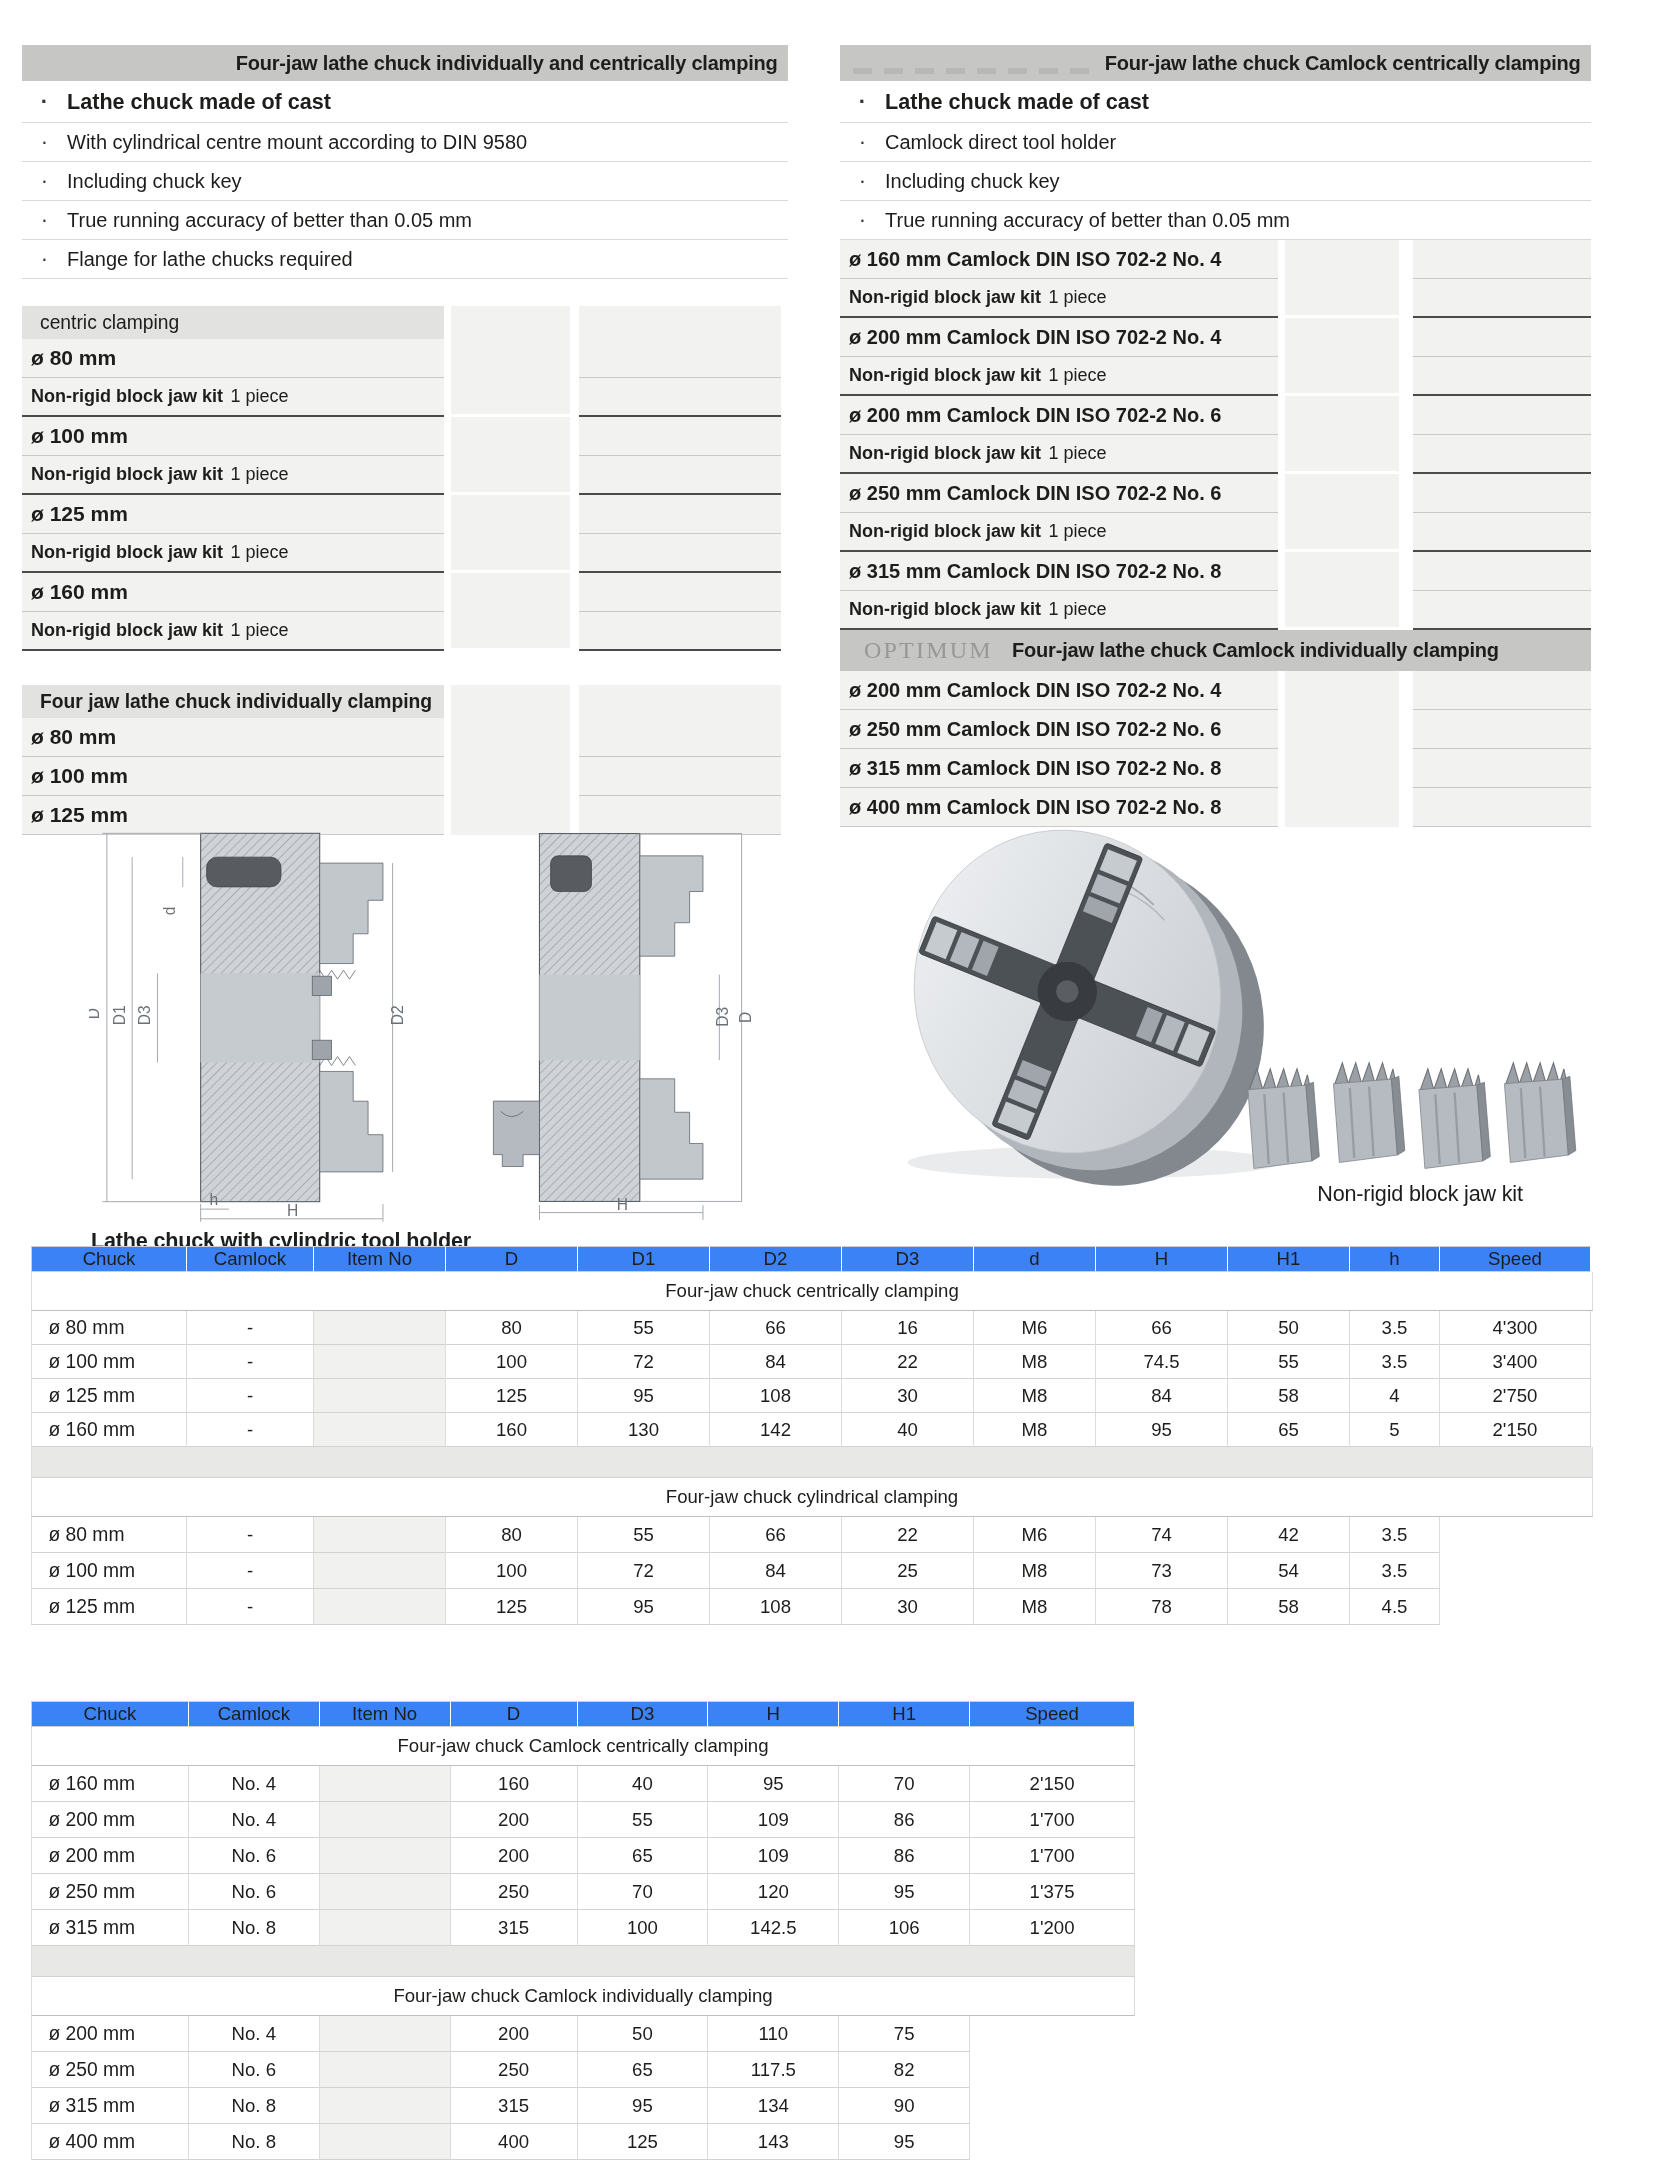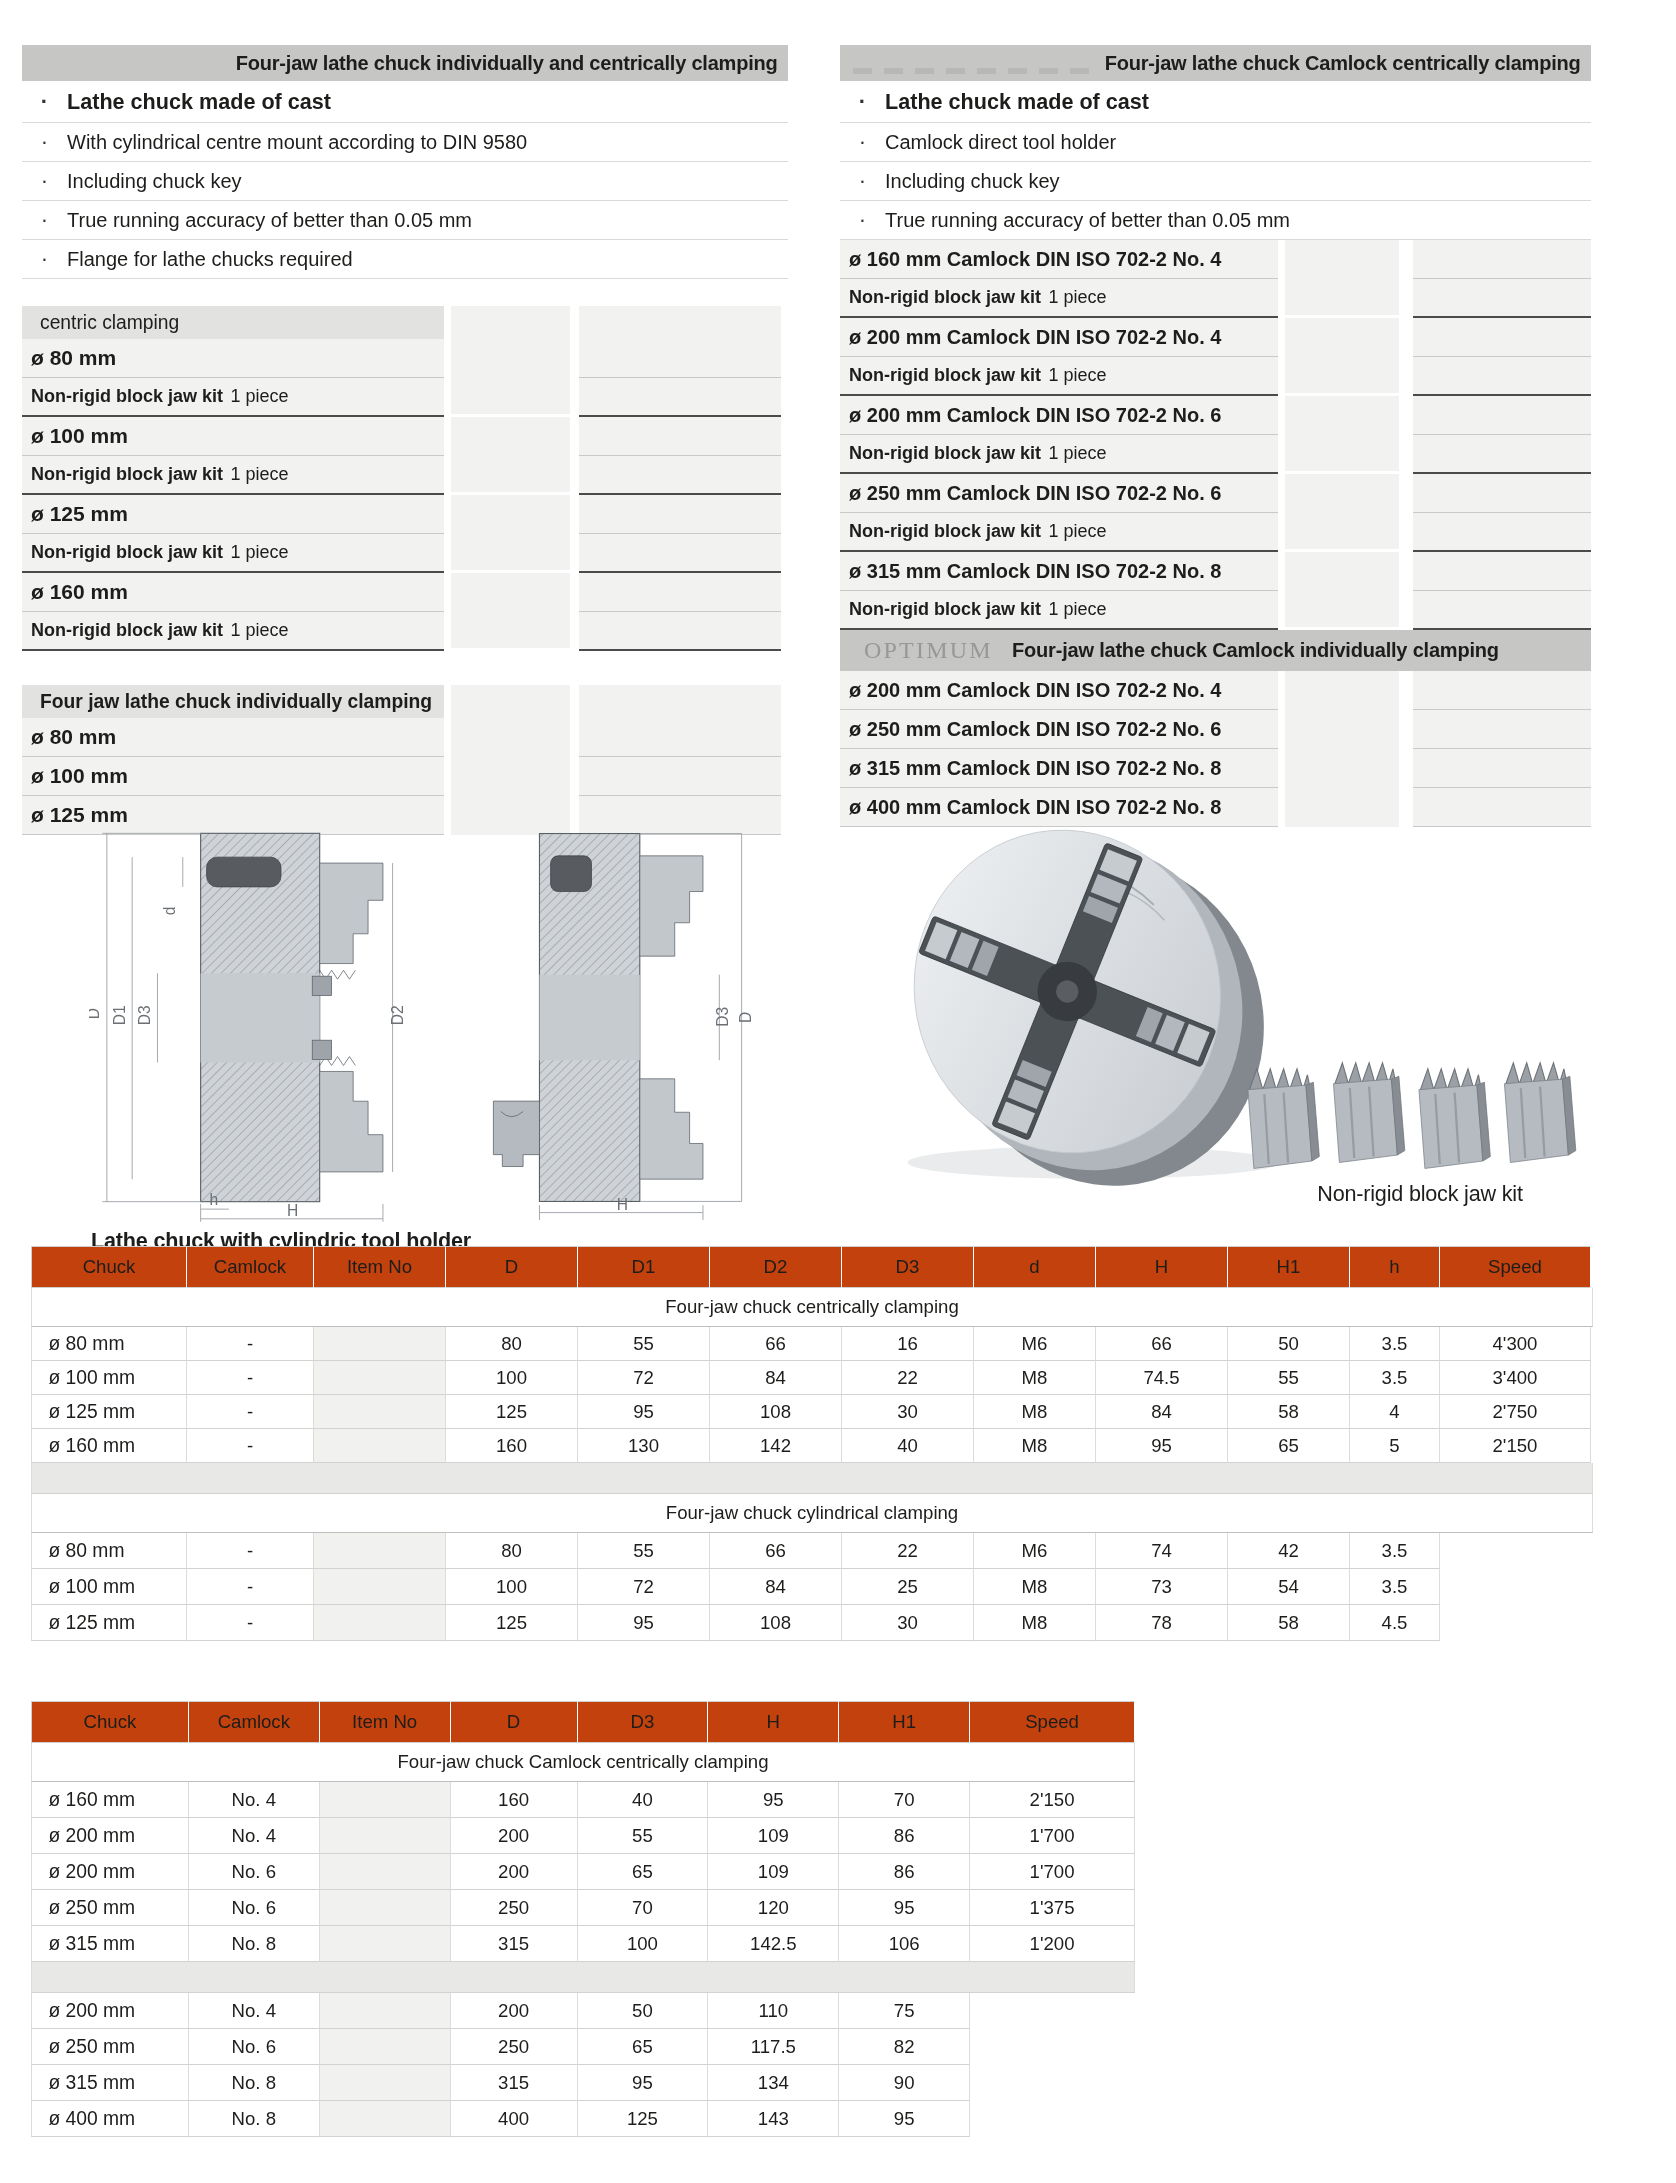--- a/index.html
+++ b/index.html
@@ -54,21 +54,21 @@
   .opttitle{font-weight:bold;letter-spacing:-0.2px;}
 
   
   .caption{position:absolute;font-size:21.6px;font-weight:bold;text-align:center;letter-spacing:-0.2px;}
   .caption.reg{font-weight:normal;}
 
   
   .tbl{position:absolute;font-size:18.6px;}
   .trow{display:flex;}
   .cell{box-sizing:border-box;display:flex;align-items:center;justify-content:center;}
-  .th{height:42px;background:#c2410c;border-right:0.7px solid #ffffff;
+  .th{height:26px;background:#3b82f6;border-right:0.7px solid #ffffff;
       border-top:0.7px solid #cfcfce;border-bottom:0.7px solid #cfcfce;}
   .trow .th:first-child{border-left:0.7px solid #cfcfce;}
   .td{height:36px;background:#ffffff;border-right:0.7px solid #dcdcdb;border-bottom:0.7px solid #d2d2d1;}
   .trow .td:first-child{border-left:0.7px solid #dcdcdb;}
   .t1s1 .td{height:34px;}
   .chuckcell{justify-content:flex-start;padding-left:16.4px;font-size:19.3px;}
   .redact{background:#f1f1f0;}
   .ghost{background:transparent !important;border:none !important;}
   .tsec{height:39px;background:#ffffff;border-bottom:0.7px solid #bfbfbe;
         border-left:0.7px solid #dcdcdb;border-right:0.7px solid #dcdcdb;
@@ -756,20 +756,21 @@
           <div class="cell td d1">No. 8</div>
           <div class="cell td d2 redact"></div>
           <div class="cell td d3">315</div>
           <div class="cell td d4">100</div>
           <div class="cell td d5">142.5</div>
           <div class="cell td d6">106</div>
           <div class="cell td d7">1'200</div>
         </div>
       </div>
     <div class="band"></div>
+    <div class="tsec">Four-jaw chuck Camlock individually clamping</div>
     <div>
 
         <div class="trow">
           <div class="cell td d0 chuckcell">ø 200 mm</div>
           <div class="cell td d1">No. 4</div>
           <div class="cell td d2 redact"></div>
           <div class="cell td d3">200</div>
           <div class="cell td d4">50</div>
           <div class="cell td d5">110</div>
           <div class="cell td d6">75</div>

